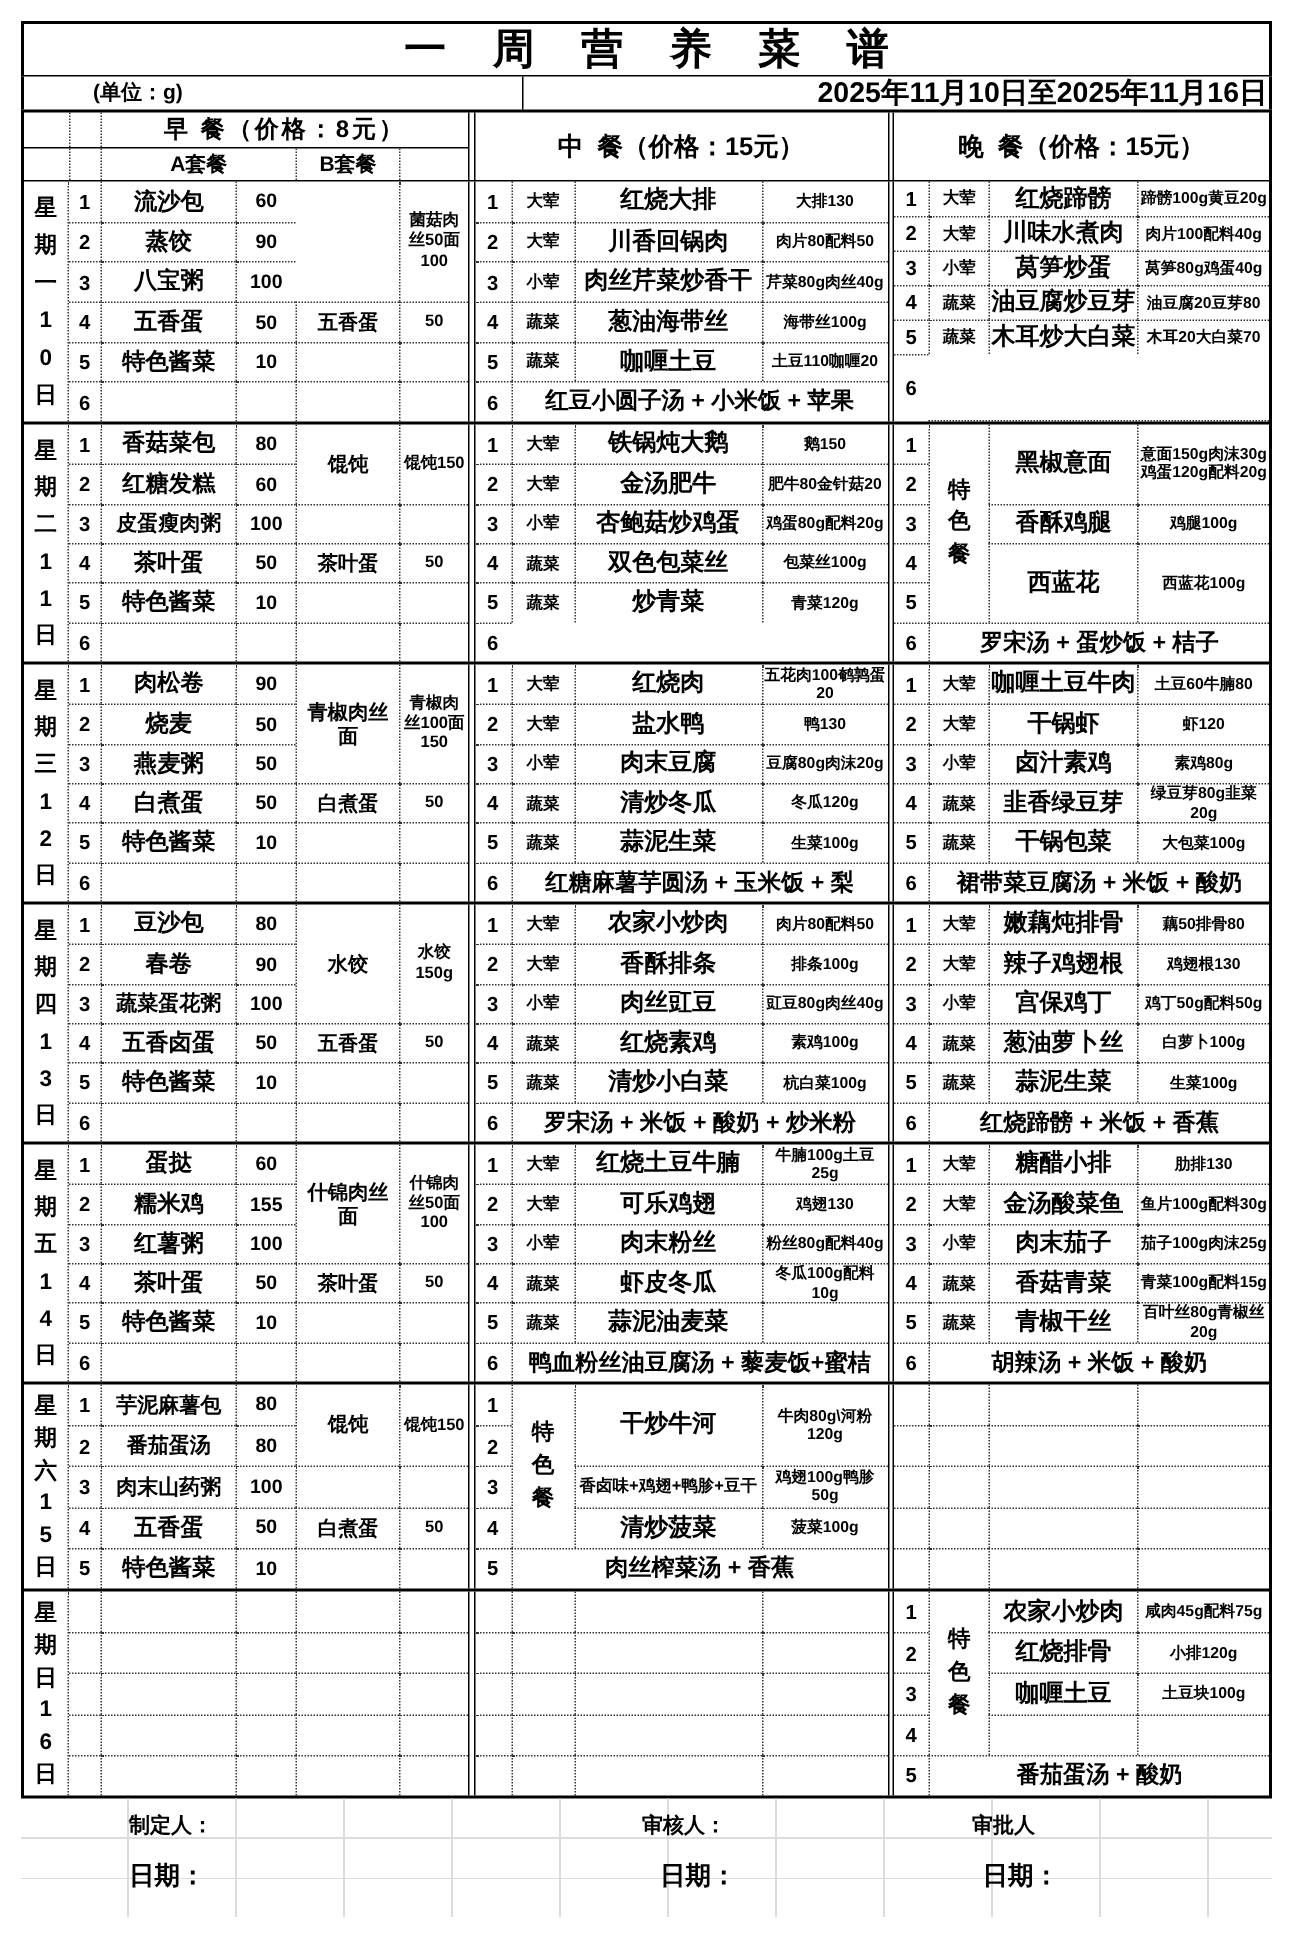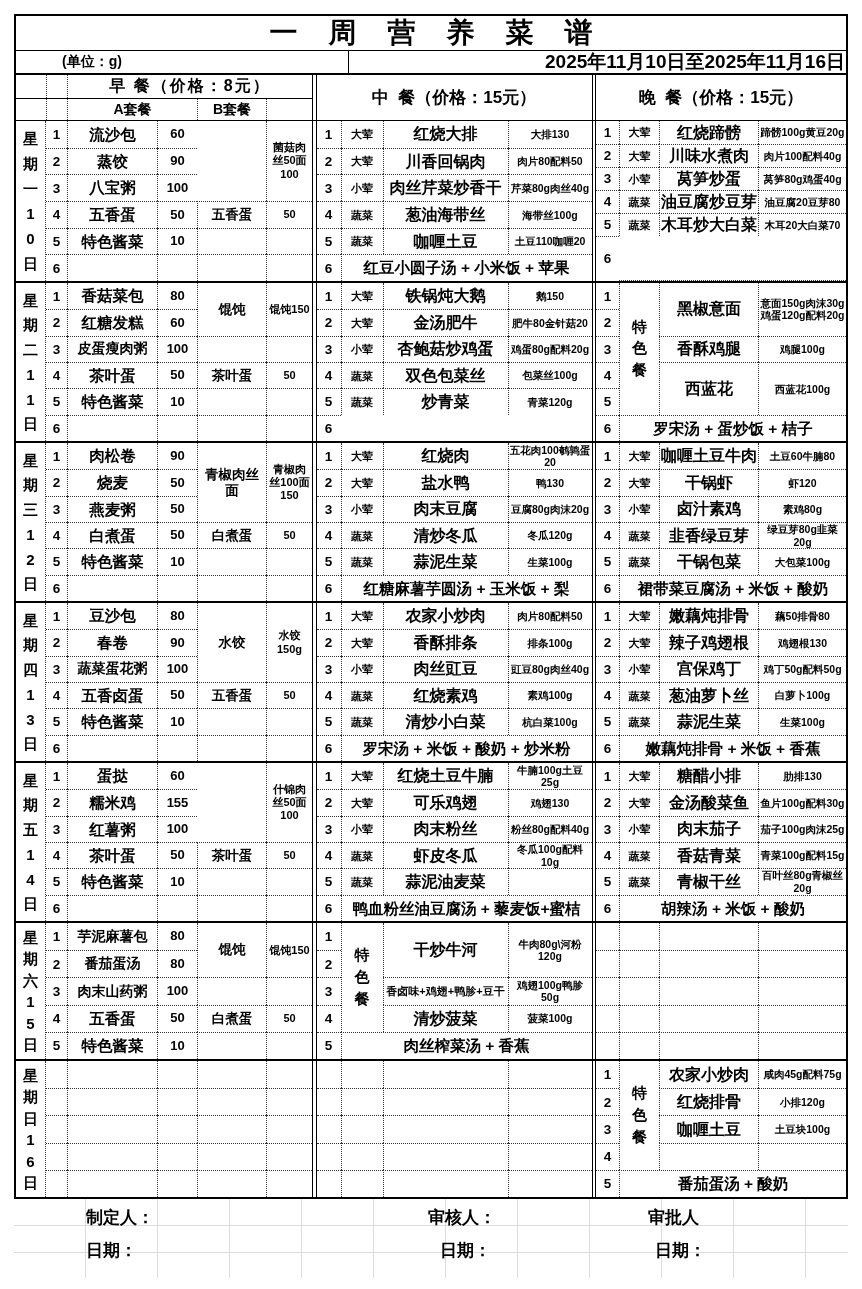--- a/index.html
+++ b/index.html
@@ -68,21 +68,21 @@
   .bbamt   { font-size:11px; line-height:1.2; padding:0 1px; }
 
   
   .footer {
     height:79px; margin-top:0;
     background-image:
       repeating-linear-gradient(to right, transparent 0 71px, #dcdcdc 71px 72px),
       repeating-linear-gradient(to bottom, transparent 0 26px, #dcdcdc 26px 27px);
   }
   .f-row { display:flex; align-items:center; }
-  .f-row1 { height:36px; font-size:17px; }
+  .f-row1 { height:36px; font-size:14px; }
   .f-row2 { height:31px; font-size:17px; }
   .fc1 { width:299px; }
   .fc2 { width:280px; }
   .fc3 { flex:1; }
   .p72 { padding-left:72px; } .p115 { padding-left:115px; } .p55 { padding-left:55px; }
   .p127 { padding-left:127px; } .p62 { padding-left:62px; }
 </style>
 </head>
 <body>
 
@@ -457,21 +457,21 @@
             <div class="cell portion bl" style="grid-area: 1 / 4 / span 1 / span 1;">藕50排骨80</div>
             <div class="cell dish bt bl" style="grid-area: 2 / 3 / span 1 / span 1;">辣子鸡翅根</div>
             <div class="cell portion bt bl" style="grid-area: 2 / 4 / span 1 / span 1;">鸡翅根130</div>
             <div class="cell dish bt bl" style="grid-area: 3 / 3 / span 1 / span 1;">宫保鸡丁</div>
             <div class="cell portion bt bl" style="grid-area: 3 / 4 / span 1 / span 1;">鸡丁50g配料50g</div>
             <div class="cell dish bt bl" style="grid-area: 4 / 3 / span 1 / span 1;">葱油萝卜丝</div>
             <div class="cell portion bt bl" style="grid-area: 4 / 4 / span 1 / span 1;">白萝卜100g</div>
             <div class="cell dish bt bl" style="grid-area: 5 / 3 / span 1 / span 1;">蒜泥生菜</div>
             <div class="cell portion bt bl" style="grid-area: 5 / 4 / span 1 / span 1;">生菜100g</div>
             <div class="cell num bt" style="grid-area: 6 / 1 / span 1 / span 1;">6</div>
-            <div class="cell combo bt bl" style="grid-area: 6 / 2 / span 1 / span 3;">嫩藕炖排骨 + 米饭 + 香蕉</div>
+            <div class="cell combo bt bl" style="grid-area: 6 / 2 / span 1 / span 3;">红烧蹄髈 + 米饭 + 香蕉</div>
           </div>
         </div>
         <div class="day-block h6">
           <div class="sec-b">
             <div class="day-label">
               <span>星</span>
               <span>期</span>
               <span>五</span>
               <span>1</span>
               <span>4</span>
@@ -489,20 +489,21 @@
               <div class="cell bamt bt bl" style="grid-area: 3 / 3 / span 1 / span 1;">100</div>
               <div class="cell num bt" style="grid-area: 4 / 1 / span 1 / span 1;">4</div>
               <div class="cell bdish bt bl" style="grid-area: 4 / 2 / span 1 / span 1;">茶叶蛋</div>
               <div class="cell bamt bt bl" style="grid-area: 4 / 3 / span 1 / span 1;">50</div>
               <div class="cell num bt" style="grid-area: 5 / 1 / span 1 / span 1;">5</div>
               <div class="cell bdish bt bl" style="grid-area: 5 / 2 / span 1 / span 1;">特色酱菜</div>
               <div class="cell bamt bt bl" style="grid-area: 5 / 3 / span 1 / span 1;">10</div>
               <div class="cell num bt" style="grid-area: 6 / 1 / span 1 / span 1;">6</div>
               <div class="cell bdish bt bl" style="grid-area: 6 / 2 / span 1 / span 1;"></div>
               <div class="cell bamt bt bl" style="grid-area: 6 / 3 / span 1 / span 1;"></div>
+              <div class="cell bbdish bl" style="grid-area: 1 / 4 / span 3 / span 1;">什锦肉丝面</div>
               <div class="cell bbamt bl" style="grid-area: 1 / 5 / span 3 / span 1;">什锦肉丝50面100</div>
               <div class="cell bbdish bt bl" style="grid-area: 4 / 4 / span 1 / span 1;">茶叶蛋</div>
               <div class="cell bbamt bt bl" style="grid-area: 4 / 5 / span 1 / span 1;">50</div>
               <div class="cell bt bl" style="grid-area: 5 / 4 / span 1 / span 1;"></div>
               <div class="cell bt bl" style="grid-area: 5 / 5 / span 1 / span 1;"></div>
               <div class="cell bt bl" style="grid-area: 6 / 4 / span 1 / span 1;"></div>
               <div class="cell bt bl" style="grid-area: 6 / 5 / span 1 / span 1;"></div>
             </div>
           </div>
           <div class="sec-l mgrid" style="grid-template-rows: repeat(6, 1fr);">

